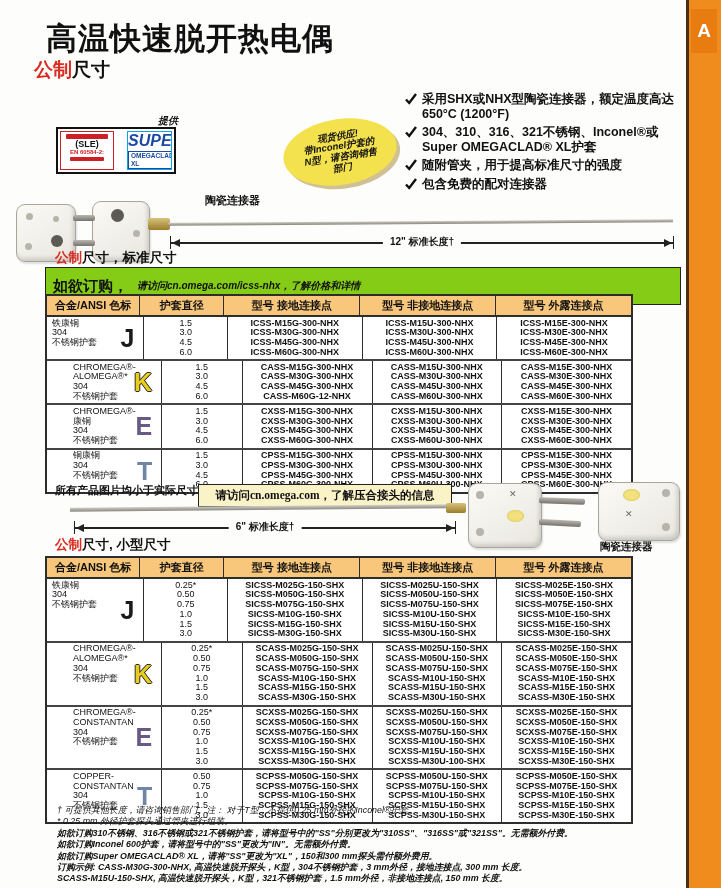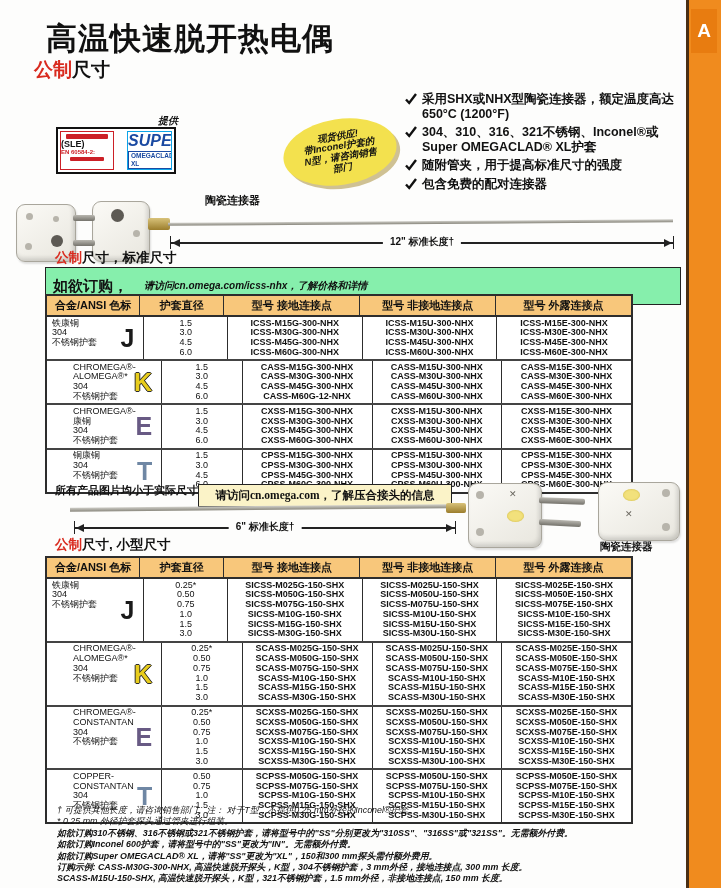--- a/index.html
+++ b/index.html
@@ -14,21 +14,21 @@
   .subtitle{position:absolute;left:34px;top:57px;font-size:19px;font-weight:bold;}
   .red{color:#d92b1f;}
   
   .features{position:absolute;left:405px;top:92px;width:275px;list-style:none;margin:0;padding:0;}
   .features li{display:flex;gap:5px;font-size:12.5px;font-weight:bold;line-height:1.16;margin-bottom:4px;}
   .features svg{flex:0 0 auto;margin-top:1px;}
   
   .provided{position:absolute;left:158px;top:114px;font-size:10px;font-weight:bold;font-style:italic;}
   .logo-box{position:absolute;left:56px;top:127px;width:120px;height:47px;border:2px solid #111;
             background:#fff;display:flex;padding:2px;box-sizing:border-box;}
-  .sle{width:52px;border:1px solid #cc2027;text-align:left;overflow:hidden;}
+  .sle{width:52px;border:1px solid #cc2027;text-align:center;overflow:hidden;}
   .redbar{height:5px;background:#cc2027;margin:2px 5px 1px 5px;border-radius:1px;}
   .redbar.small{height:4px;margin:1px 9px;}
   .sle-main{font-size:9px;font-weight:bold;color:#111;line-height:9px;}
   .sle-std{font-size:6px;font-weight:bold;color:#cc2027;line-height:7px;}
   .superbadge{flex:1;border:1px solid #0ea5e9;margin-left:13px;text-align:left;overflow:hidden;}
   .super-word{color:#1b4aa2;font-weight:bold;font-style:italic;font-size:16px;line-height:18px;}
   .omegaclad{display:inline-block;border:1px solid #1b4aa2;color:#1b4aa2;font-weight:bold;font-size:6.5px;
              padding:0 2px;line-height:8px;margin-top:1px;}
   
   .starburst{position:absolute;left:283px;top:119px;width:114px;height:66px;background:#f3e14e;
@@ -52,23 +52,23 @@
   .dim .ah.r{right:1px;border-left:8px solid #222;}
   .dim .lbl{position:absolute;left:50%;top:-1px;transform:translateX(-50%);background:#fdfdfc;
             padding:0 7px;font-size:10px;font-weight:bold;white-space:nowrap;}
   .conn-label{position:absolute;font-size:11px;font-weight:bold;}
   .caption{position:absolute;font-size:13.5px;font-weight:bold;}
   .size-note{position:absolute;left:55px;top:483px;font-size:11px;font-weight:bold;}
   .info-box{position:absolute;left:198px;top:484px;width:252px;height:21px;background:#fbf3c8;
             border:1.5px solid #222;display:flex;align-items:center;justify-content:center;
             font-size:11.5px;font-weight:bold;white-space:nowrap;font-family:Liberation Serif, serif;}
   
-  .order-bar{position:absolute;left:45px;top:267px;width:636px;height:38px;background:#86efac;
+  .order-bar{position:absolute;left:45px;top:267px;width:636px;height:38px;background:#84cc16;
              border:1.5px solid #222;box-sizing:border-box;display:flex;align-items:center;
-             padding-left:7px;gap:16px;white-space:nowrap;overflow:hidden;}
+             padding-left:7px;gap:9px;white-space:nowrap;overflow:hidden;}
   .order-bar .pfx{font-size:15px;font-weight:bold;}
   .order-bar .lnk{font-size:10px;font-weight:bold;font-style:italic;}
   
   .ptable{position:absolute;left:45px;width:588px;border:2px solid #2d2d2d;background:#fff;box-sizing:border-box;}
   .t-std{top:294px;}
   .t-mini{top:556px;}
   .trow{display:flex;}
   .thead{background:#f8c77b;border-bottom:2px solid #2d2d2d;}
   .th{font-size:11px;font-weight:bold;text-align:center;padding:2px 0;}
   .c1{width:15.8%;} .c2{width:14.4%;} .c3{width:23.3%;} .c4{width:23.2%;} .c5{width:23.3%;}

